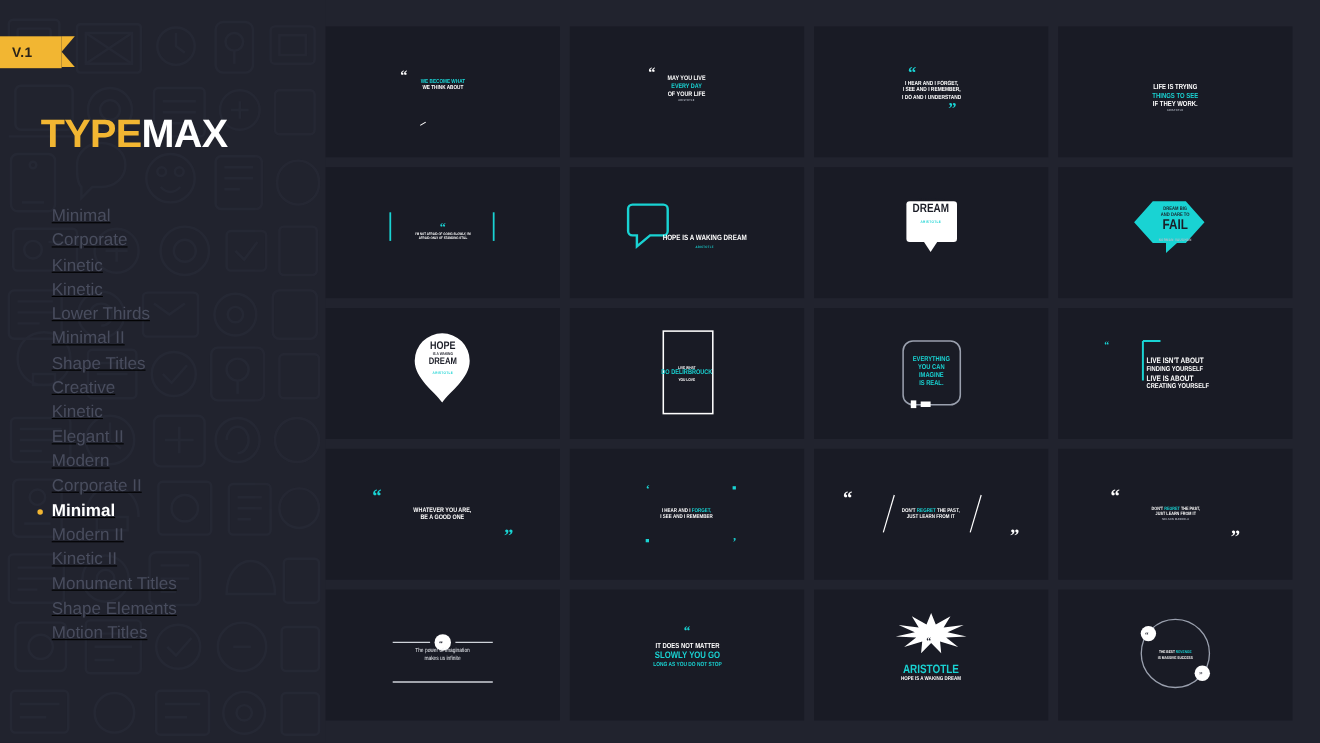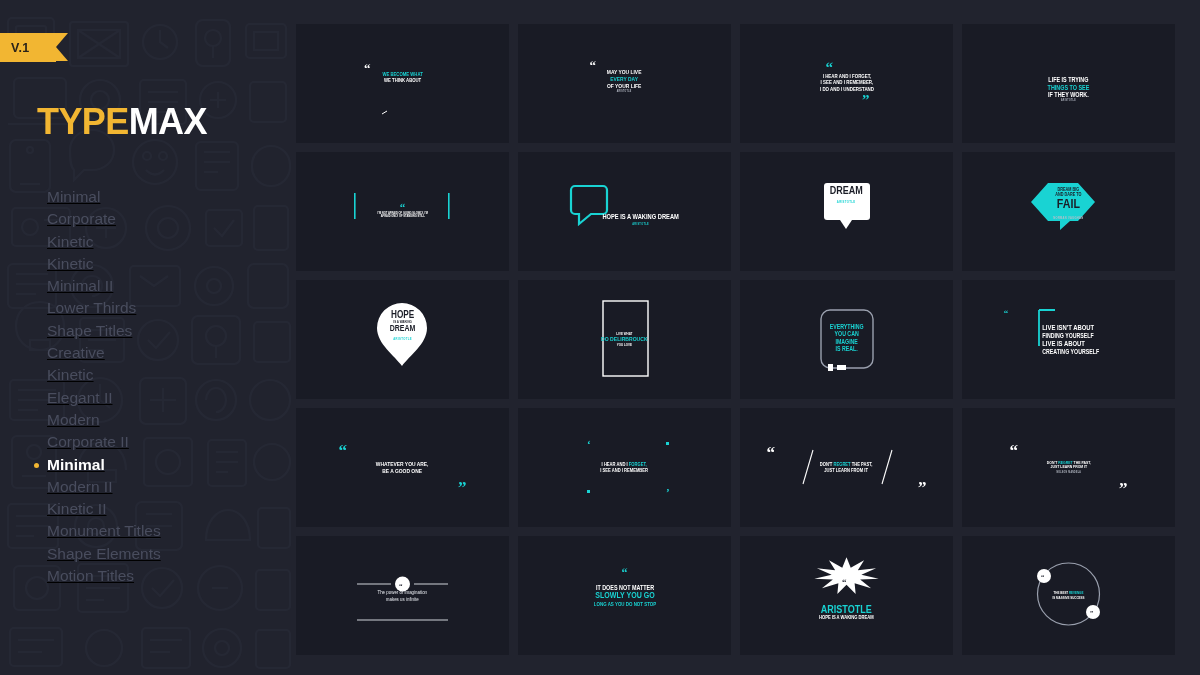--- a/index.html
+++ b/index.html
@@ -211,22 +211,22 @@
 
     <div class="logo">
       <span class="t1">TYPE</span><span class="t2">MAX</span>
     </div>
 
     <nav class="menu">
         <div class="menu-item"><span>Minimal</span></div>
         <div class="menu-item"><span>Corporate</span></div>
         <div class="menu-item"><span>Kinetic</span></div>
         <div class="menu-item"><span>Kinetic</span></div>
+        <div class="menu-item"><span>Lower Thirds</span></div>
         <div class="menu-item"><span>Minimal II</span></div>
-        <div class="menu-item"><span>Lower Thirds</span></div>
         <div class="menu-item"><span>Shape Titles</span></div>
         <div class="menu-item"><span>Creative</span></div>
         <div class="menu-item"><span>Kinetic</span></div>
         <div class="menu-item"><span>Elegant II</span></div>
         <div class="menu-item"><span>Modern</span></div>
         <div class="menu-item"><span>Corporate II</span></div>
         <div class="menu-item active"><span class="menu-bullet"></span><span>Minimal</span></div>
         <div class="menu-item"><span>Modern II</span></div>
         <div class="menu-item"><span>Kinetic II</span></div>
         <div class="menu-item"><span>Monument Titles</span></div>

